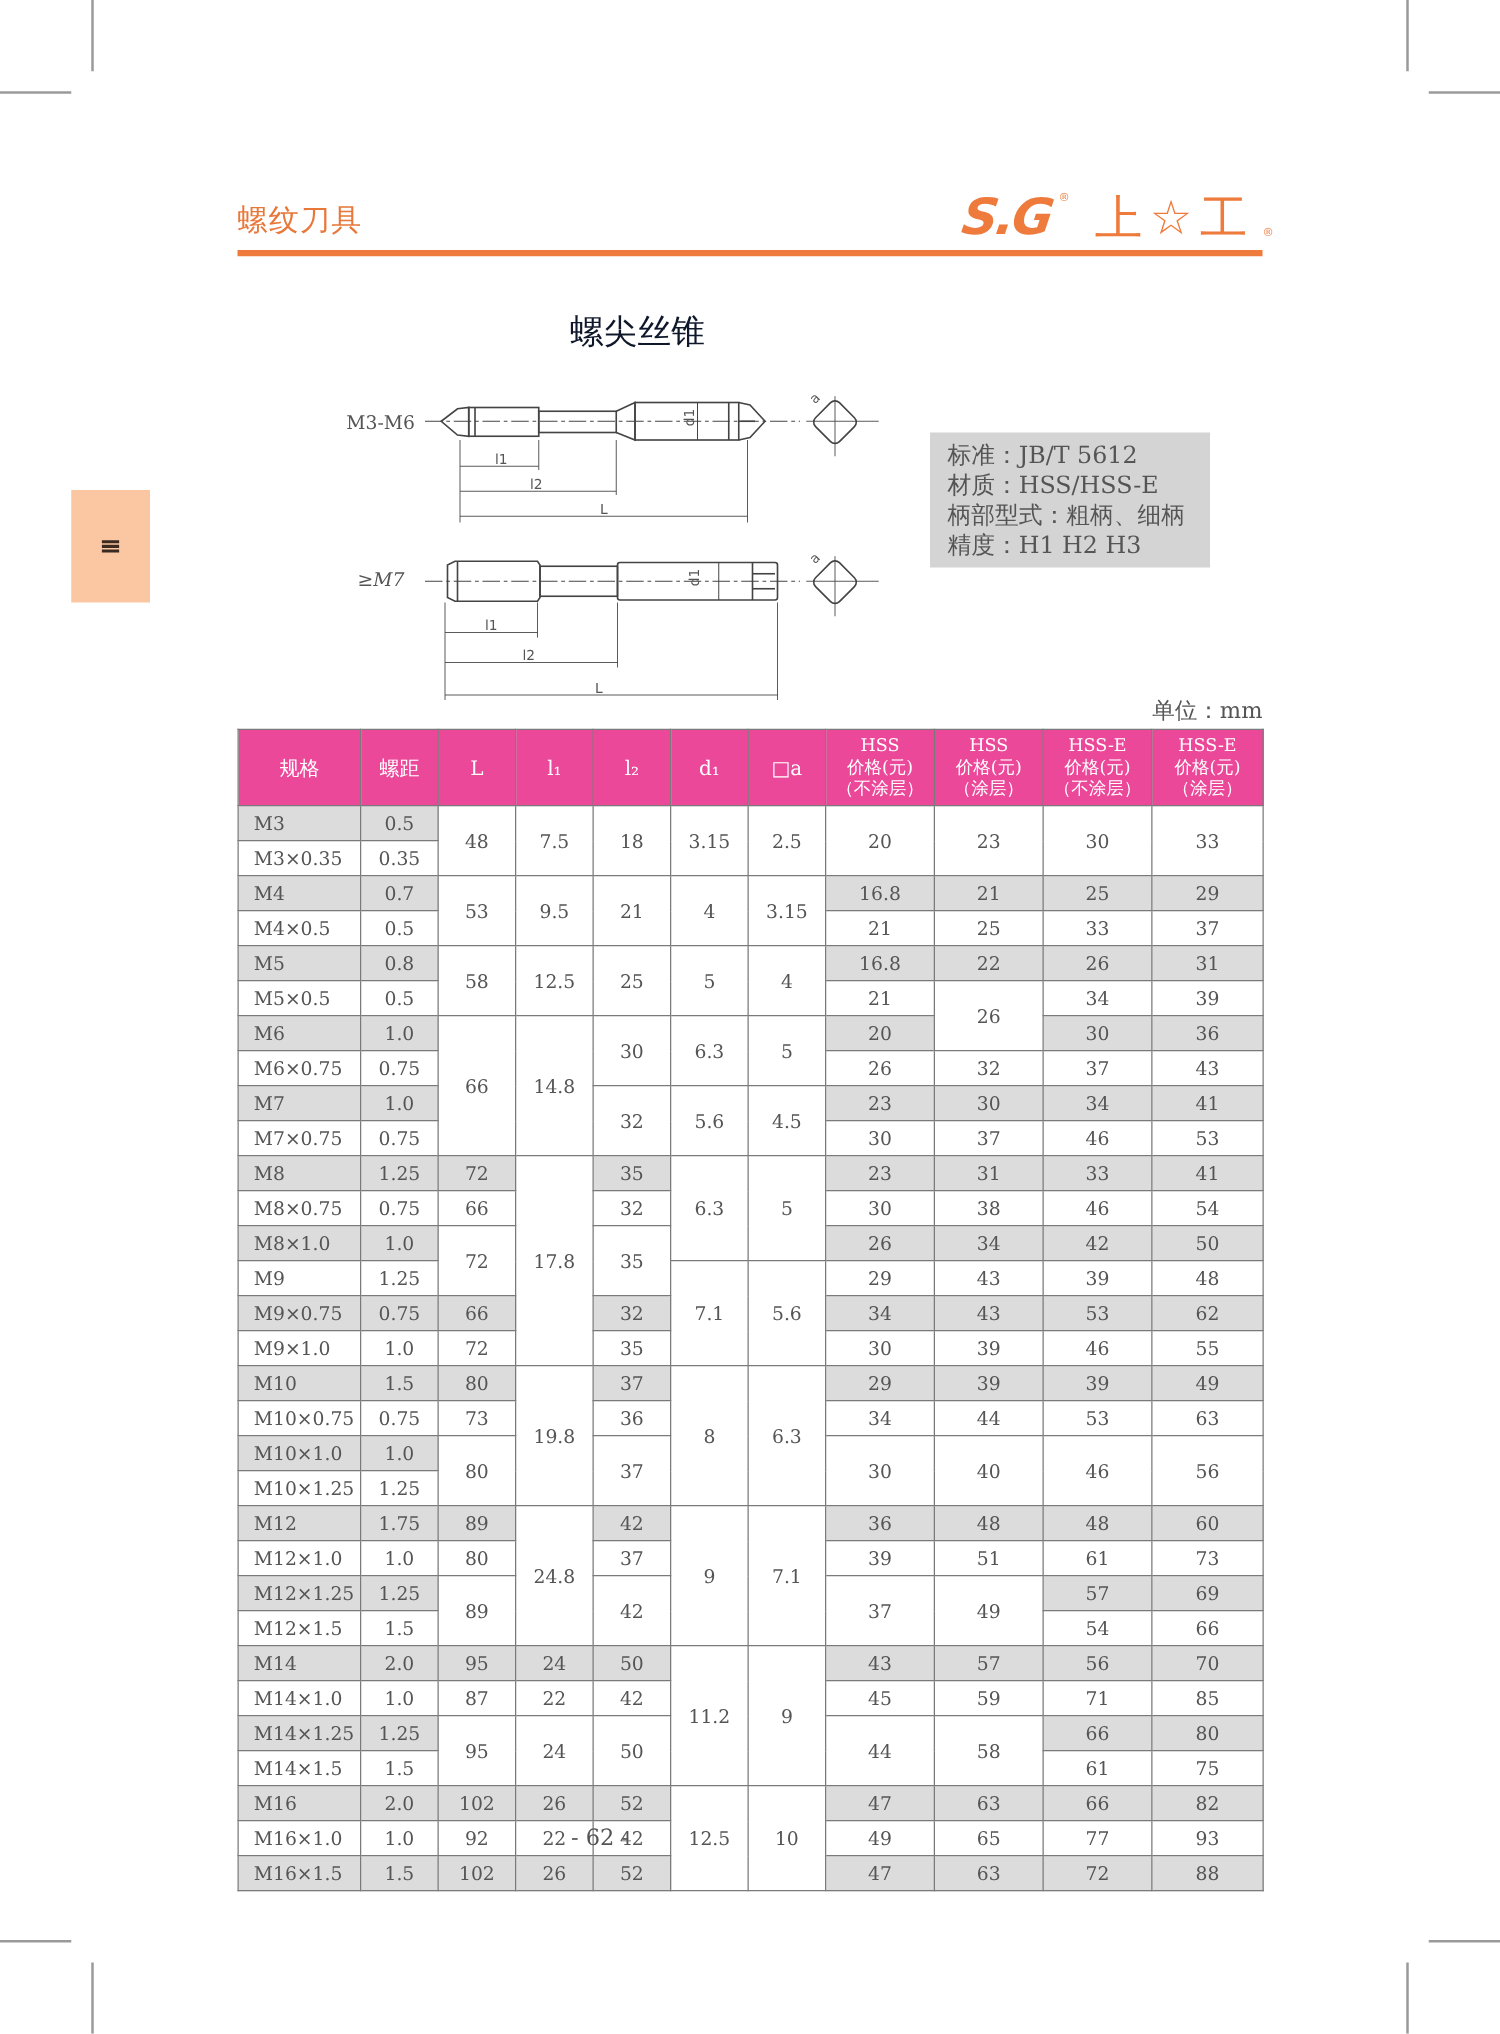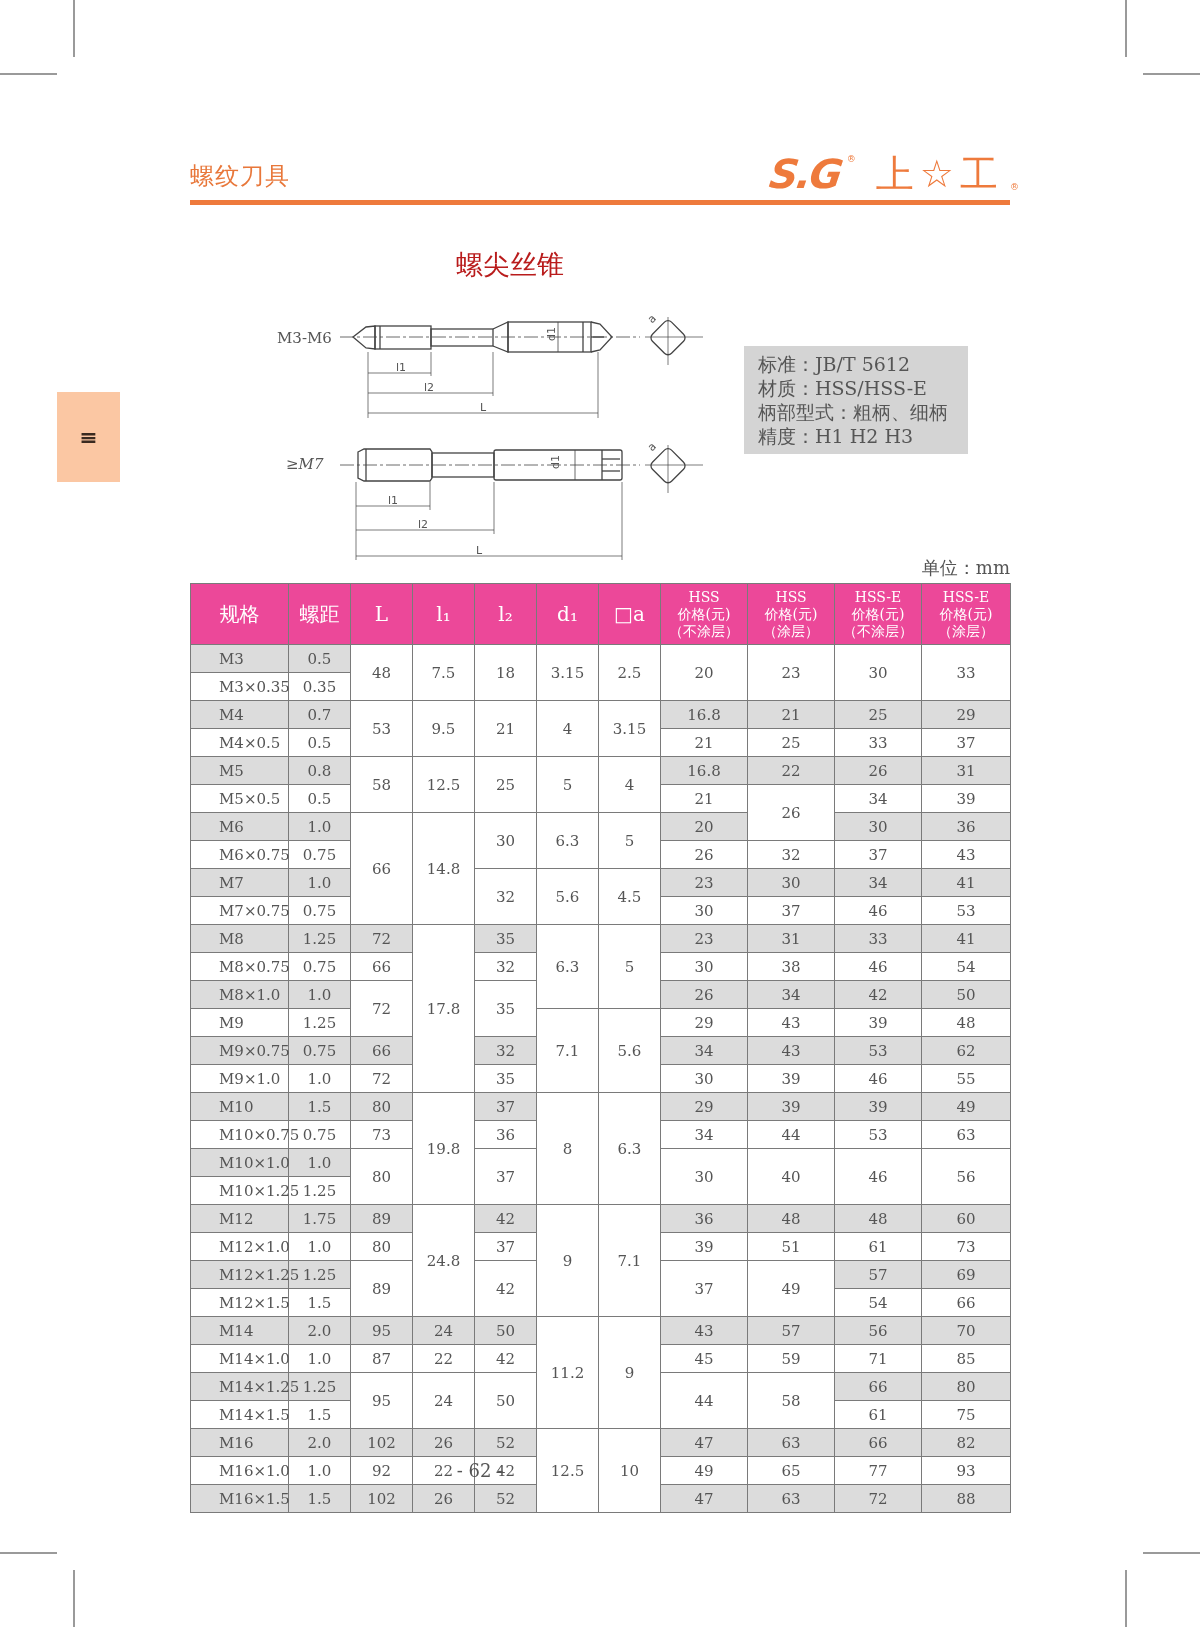--- a/index.html
+++ b/index.html
@@ -8,36 +8,36 @@
   .crop { position:absolute; background:#9a9a9a; }
   .header-title { position:absolute; left:190px; top:160px; font-family:"DejaVu Sans", sans-serif;
                   font-size:24px; color:#e8773a; letter-spacing:1px; }
   .header-rule { position:absolute; left:190px; top:200px; width:820px; height:5px; background:#ee7a3c; }
   .logo { position:absolute; left:770px; top:150px; height:44px; display:flex; align-items:flex-end; gap:6px; }
   .logo-sg { font-family:"DejaVu Sans", sans-serif; font-weight:bold; font-style:italic; font-size:40px;
              color:#ee7a3c; letter-spacing:-2px; line-height:40px; transform:skewX(-8deg); }
   .logo-reg { font-size:9px; color:#ee7a3c; align-self:flex-start; margin-top:4px; }
   .logo-cn { font-family:"DejaVu Sans", sans-serif; font-size:38px; color:#ee7a3c; line-height:40px; margin-left:14px; letter-spacing:6px; }
   .page-title { position:absolute; left:0; width:1020px; top:247px; text-align:center;
-                font-family:"DejaVu Sans", sans-serif; font-size:27px; color:#b91c1c; }
+                font-family:"DejaVu Sans", sans-serif; font-size:27px; color:#0f172a; }
   .side-tab { position:absolute; left:57px; top:392px; width:63px; height:90px; background:#fbc7a3;
               display:flex; align-items:center; justify-content:center; color:#3a2a20; font-size:22px; font-weight:bold; }
   .diagram-label { position:absolute; font-size:15px; color:#555; }
   svg.diagram { position:absolute; left:0; top:0; }
   .spec-box { position:absolute; left:744px; top:346px; width:224px; height:108px; background:#d4d4d4;
               padding:6px 0 0 14px; box-sizing:border-box; font-size:19px; line-height:24px; color:#555; }
   .unit { position:absolute; right:190px; top:556px; font-size:18px; color:#555; }
   table.spec { position:absolute; left:190px; top:583px; border-collapse:collapse; table-layout:fixed;
                width:820px; font-size:15px; color:#555; }
   table.spec th { background:#ec4899; color:#fff; font-weight:normal; border:1px solid #7a7a7a;
                   font-size:14px; line-height:17px; height:60px; padding:0; text-align:center; }
-  table.spec th.big { font-size:20px; }
+  table.spec th.big { font-size:16px; }
   table.spec td { border:1px solid #7a7a7a; height:27px; padding:0; text-align:center; background:#fff; }
   table.spec td.g { background:#dcdcdc; }
-  table.spec td.left { text-align:left; padding-left:28px; }
+  table.spec td.left { text-align:left; padding-left:12px; }
   .page-num { position:absolute; left:0; width:960px; top:1460px; text-align:center; font-size:18px; color:#555; }
 </style>
 </head>
 <body>
 
 <div class="crop" style="left:73px;top:0;width:2px;height:57px;"></div>
 <div class="crop" style="left:0;top:73px;width:57px;height:2px;"></div>
 <div class="crop" style="left:1125px;top:0;width:2px;height:57px;"></div>
 <div class="crop" style="left:1143px;top:73px;width:57px;height:2px;"></div>
 <div class="crop" style="left:0;top:1552px;width:57px;height:2px;"></div>

